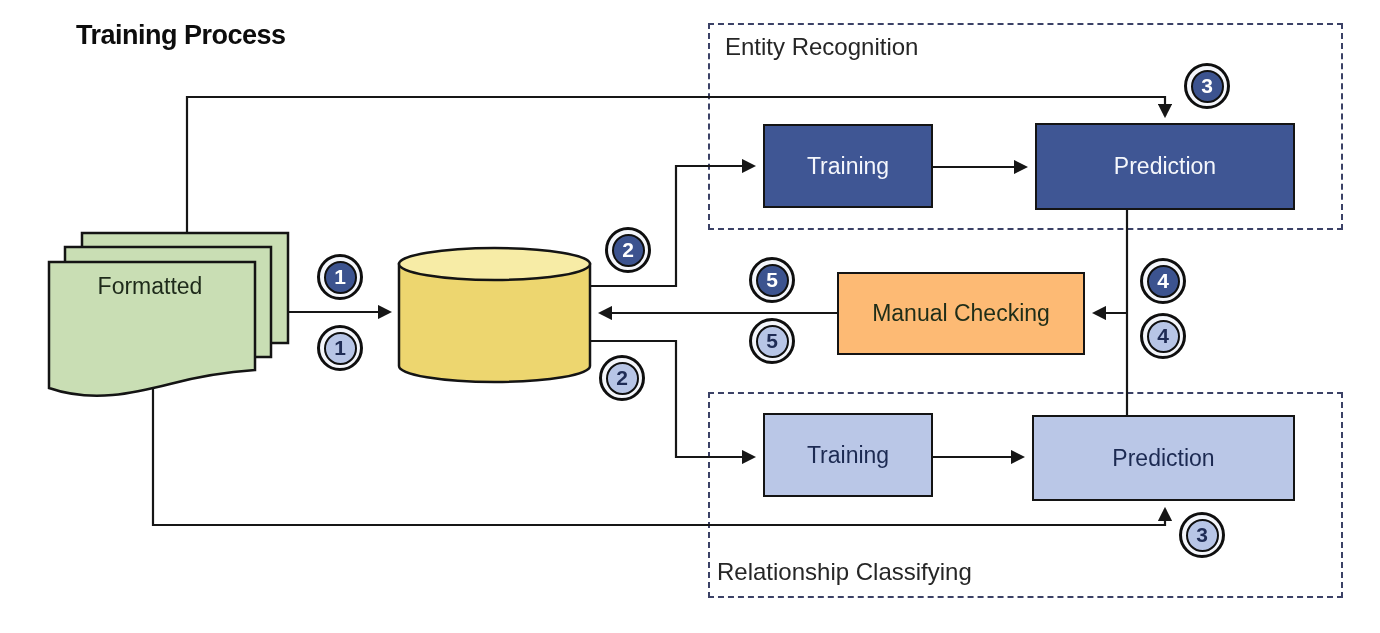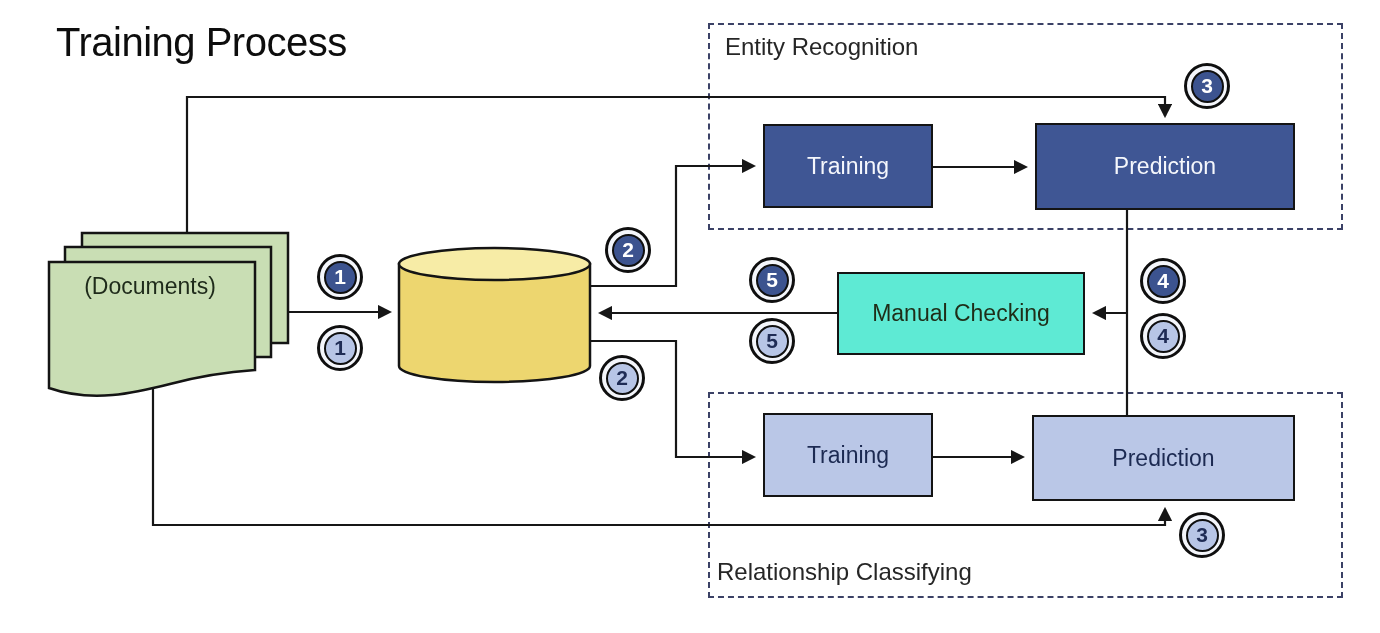--- a/index.html
+++ b/index.html
@@ -2,37 +2,37 @@
 <html><head>
 <meta charset="utf-8">
 <style>
   html,body{margin:0;padding:0;background:#ffffff;}
   #stage{
     position:relative;width:1380px;height:633px;background:#ffffff;overflow:hidden;
     font-family:"Liberation Sans", sans-serif;color:#111;
   }
   .abs{position:absolute;}
   #title{
-    left:56px;top:20px;font-size:40px;font-weight:400;color:#0d0d0d;
+    left:76px;top:20px;font-size:27px;font-weight:700;color:#0d0d0d;
     letter-spacing:-0.5px;z-index:5;
   }
   .dashed-box{
     border:2px dashed #3b4166;background:transparent;z-index:1;box-sizing:border-box;
   }
   .group-label{
     position:absolute;font-size:24px;color:#262626;white-space:nowrap;text-align:right;
   }
   svg#wires{left:0;top:0;z-index:2;pointer-events:none;}
   .node{
     display:flex;align-items:center;justify-content:center;text-align:center;
     box-sizing:border-box;border:2.5px solid #141414;font-size:23px;z-index:3;
   }
   .node.navy{background:#3f5694;color:#f5f7fc;}
   .node.lightblue{background:#bac7e7;color:#1c2a52;}
-  .node.green{background:#5eead4;color:#1f2d18;}
+  .node.green{background:#fdba74;color:#1f2d18;}
   #doc-label{
     left:52px;top:271px;width:196px;z-index:3;text-align:center;
     font-size:23px;line-height:31px;color:#1e2a1a;
   }
   #dataset-label{
     left:399px;top:301px;width:192px;z-index:3;text-align:center;
     font-size:24px;font-weight:600;color:#1c1c1c;
   }
   .step-circle{
     width:46px;height:46px;border-radius:50%;border:3px solid #0f0f0f;
@@ -110,21 +110,21 @@
     <span>Manual Checking</span>
   </div>
   <div class="abs node lightblue" style="left:763px;top:413px;width:170px;height:84px;">
     <span>Training</span>
   </div>
   <div class="abs node lightblue" style="left:1032px;top:415px;width:263px;height:86px;">
     <span>Prediction</span>
   </div>
 
   <div id="doc-label" class="abs">
-    <div>(Documents)</div>
+    <div>Formatted</div>
   </div>
 
   <div class="abs step-circle dark" style="left:317px;top:254px;">
       <span class="inner">1</span>
     </div>
   <div class="abs step-circle light" style="left:317px;top:325px;">
       <span class="inner">1</span>
     </div>
   <div class="abs step-circle dark" style="left:605px;top:227px;">
       <span class="inner">2</span>

